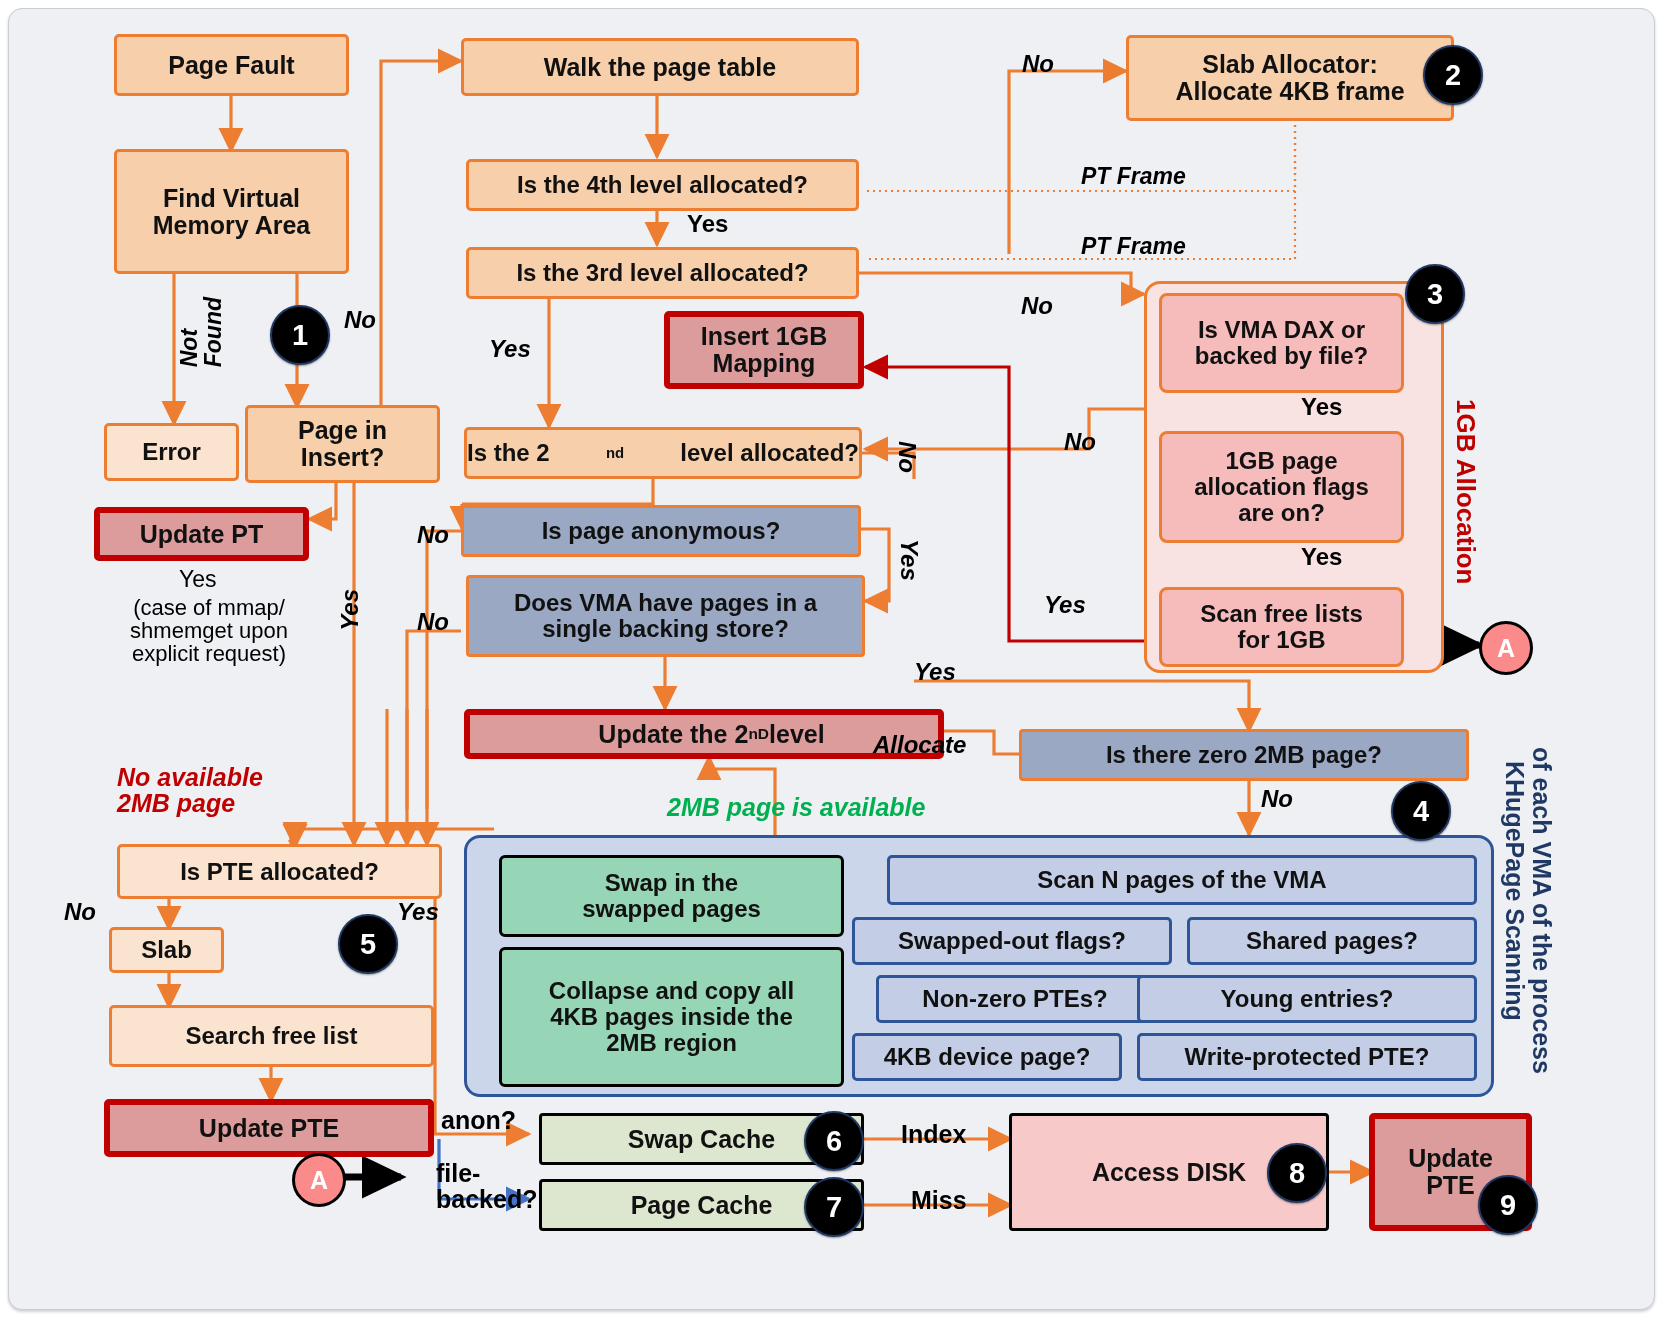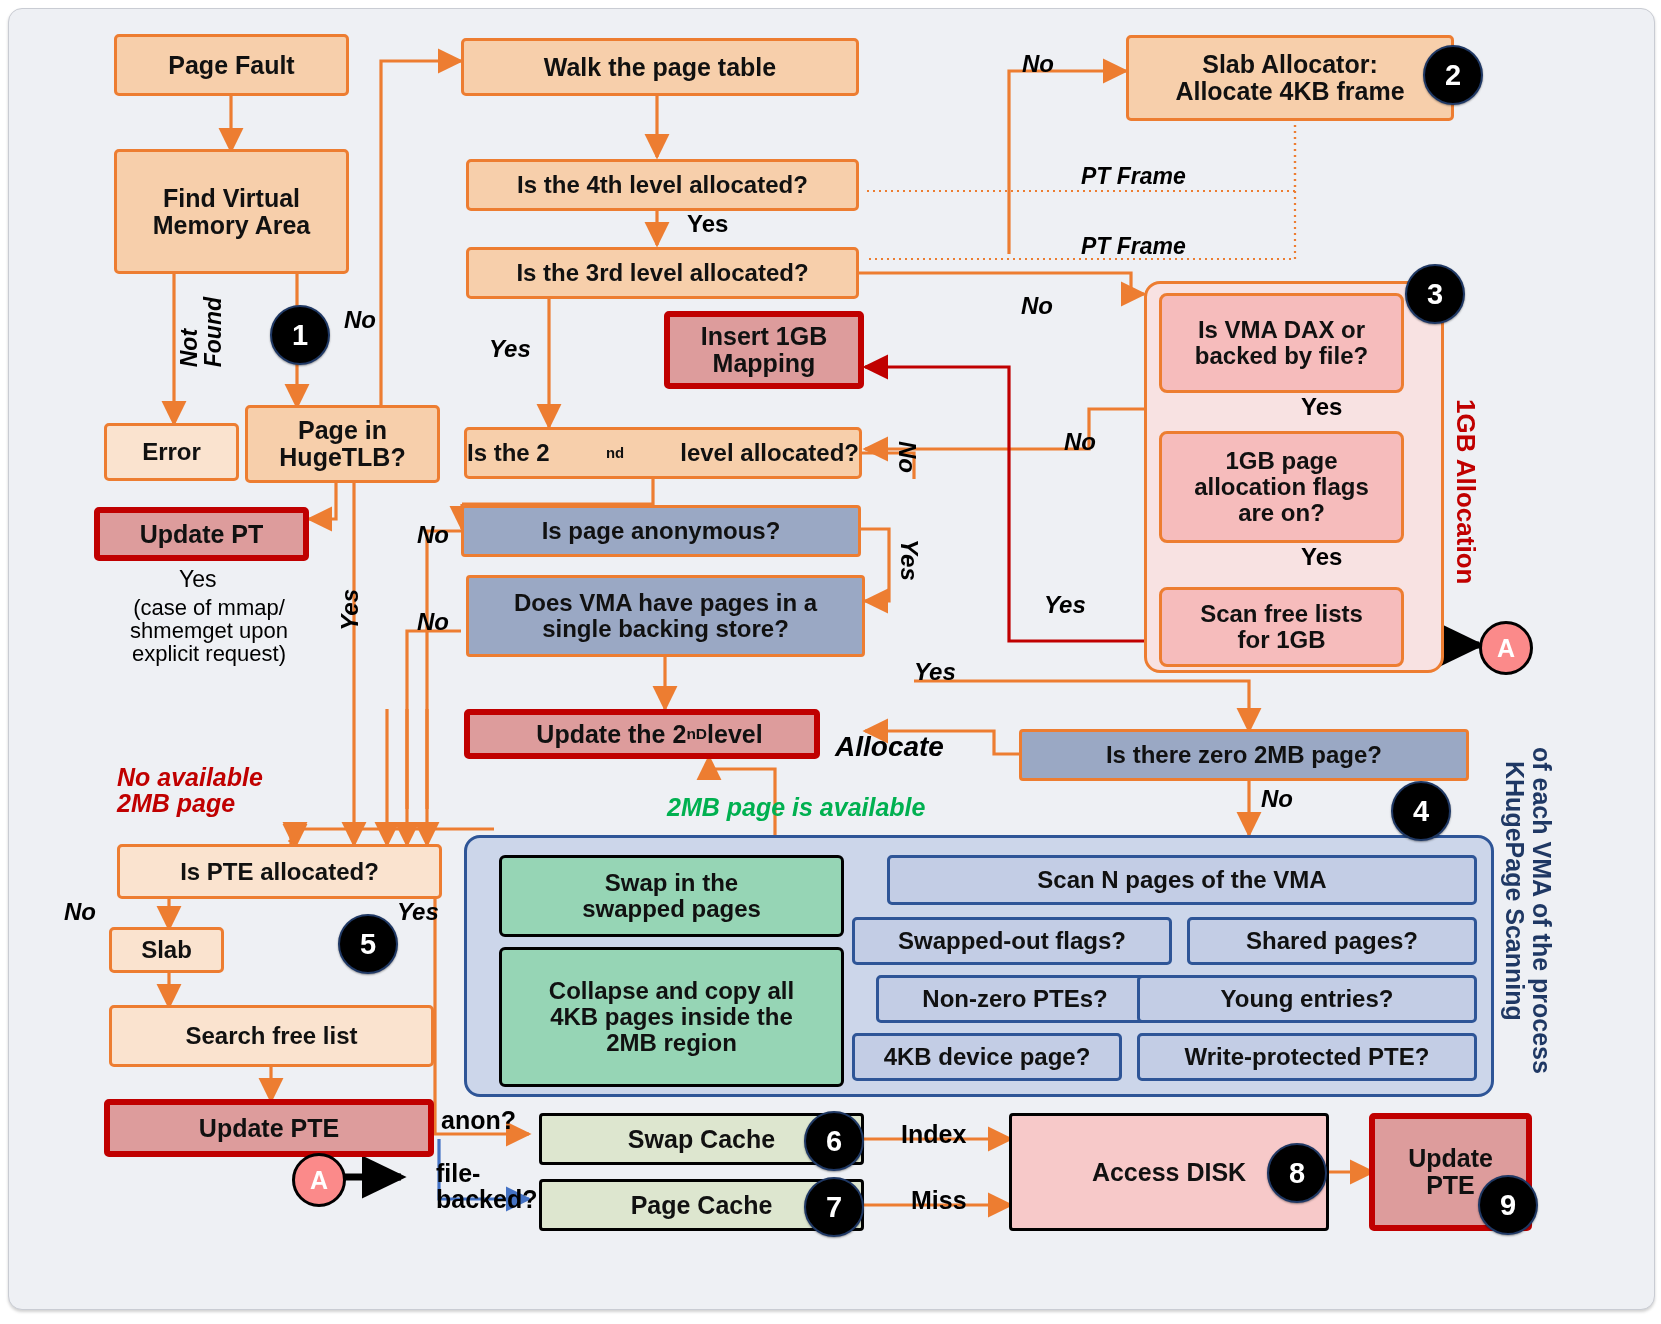--- a/index.html
+++ b/index.html
@@ -169,21 +169,21 @@
     <div class="grp grpkh" style="left:455px;top:826px;width:1030px;height:262px;"></div>
 
     <div class="box orange" style="left:105px;top:25px;width:235px;height:62px;font-size:25px;">Page Fault</div>
 
     <div class="box orange" style="left:105px;top:140px;width:235px;height:125px;font-size:25px;white-space:pre-line;">Find Virtual
 Memory Area</div>
 
     <div class="box orange-s" style="left:95px;top:414px;width:135px;height:58px;font-size:24px;">Error</div>
 
     <div class="box orange" style="left:236px;top:396px;width:195px;height:78px;font-size:25px;white-space:pre-line;">Page in
-HugeTLB?</div>
+Insert?</div>
 
     <div class="box red" style="left:85px;top:498px;width:215px;height:54px;font-size:25px;">Update PT</div>
 
     <div class="box orange" style="left:452px;top:29px;width:398px;height:58px;font-size:25px;">Walk the page table</div>
 
     <div class="box orange" style="left:457px;top:150px;width:393px;height:52px;font-size:24px;">Is the 4th level allocated?</div>
 
     <div class="box orange" style="left:457px;top:238px;width:393px;height:52px;font-size:24px;">Is the 3rd level allocated?</div>
 
     <div class="box orange" style="left:455px;top:418px;width:398px;height:52px;font-size:24px;justify-content:space-between;">
@@ -206,21 +206,21 @@
 are on?</div>
 
     <div class="box pinkbx" style="left:1150px;top:578px;width:245px;height:80px;font-size:24px;white-space:pre-line;">Scan free lists
 for 1GB</div>
 
     <div class="box blue" style="left:452px;top:496px;width:400px;height:52px;font-size:24px;">Is page anonymous?</div>
 
     <div class="box blue" style="left:457px;top:566px;width:399px;height:82px;font-size:24px;white-space:pre-line;">Does VMA have pages in a
 single backing store?</div>
 
-    <div class="box red" style="left:455px;top:700px;width:356px;height:50px;font-size:25px;padding-left:15px;">
+    <div class="box red" style="left:455px;top:700px;width:480px;height:50px;font-size:25px;padding-left:15px;">
       <span>Update the 2</span>
         <span class="sup">nD</span>
         <span> level</span>
     </div>
 
     <div class="box blue" style="left:1010px;top:720px;width:450px;height:52px;font-size:24px;">Is there zero 2MB page?</div>
 
     <div class="box orange-s" style="left:108px;top:835px;width:325px;height:55px;font-size:24px;">Is PTE allocated?</div>
 
     <div class="box orange-s" style="left:100px;top:918px;width:115px;height:46px;font-size:24px;">Slab</div>
@@ -287,21 +287,21 @@
     <div class="lbl ital" style="left:408px;top:513px;font-size:24px;">No</div>
 
     <div class="lbl vert ital" style="left:886px;top:432px;font-size:24px;">No</div>
 
     <div class="lbl vert ital" style="left:888px;top:530px;font-size:24px;">Yes</div>
 
     <div class="lbl ital" style="left:408px;top:600px;font-size:24px;">No</div>
 
     <div class="lbl ital" style="left:905px;top:650px;font-size:24px;">Yes</div>
 
-    <div class="lbl ital" style="left:826px;top:723px;font-size:28px;font-style:italic;">Allocate</div>
+    <div class="lbl ital" style="left:864px;top:723px;font-size:24px;font-style:italic;">Allocate</div>
 
     <div class="lbl ital" style="left:1252px;top:777px;font-size:24px;">No</div>
 
     <div class="lbl vert180 ital" style="left:328px;top:580px;font-size:24px;">Yes</div>
 
     <div class="lbl" style="left:170px;top:558px;font-size:23px;font-weight:normal;">Yes</div>
 
     <div class="lbl" style="left:95px;top:587px;font-size:22px;font-weight:normal;text-align:center;width:210px;">(case of mmap/
 shmemget upon
 explicit request)</div>

